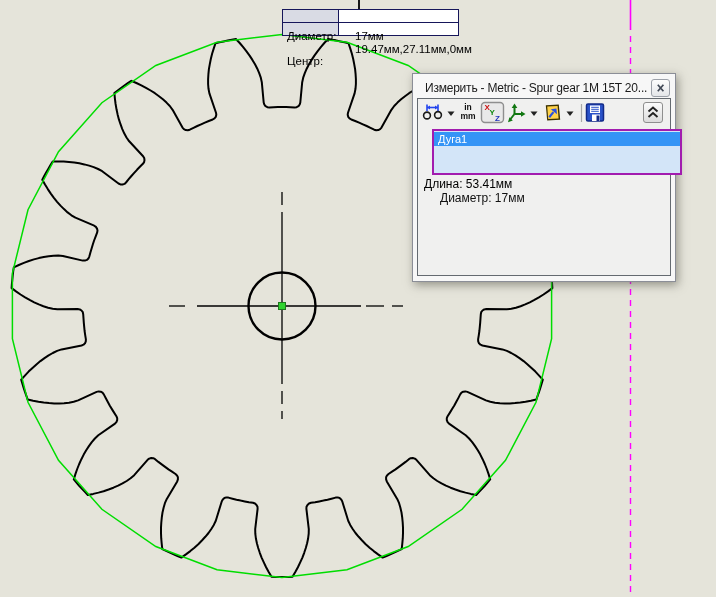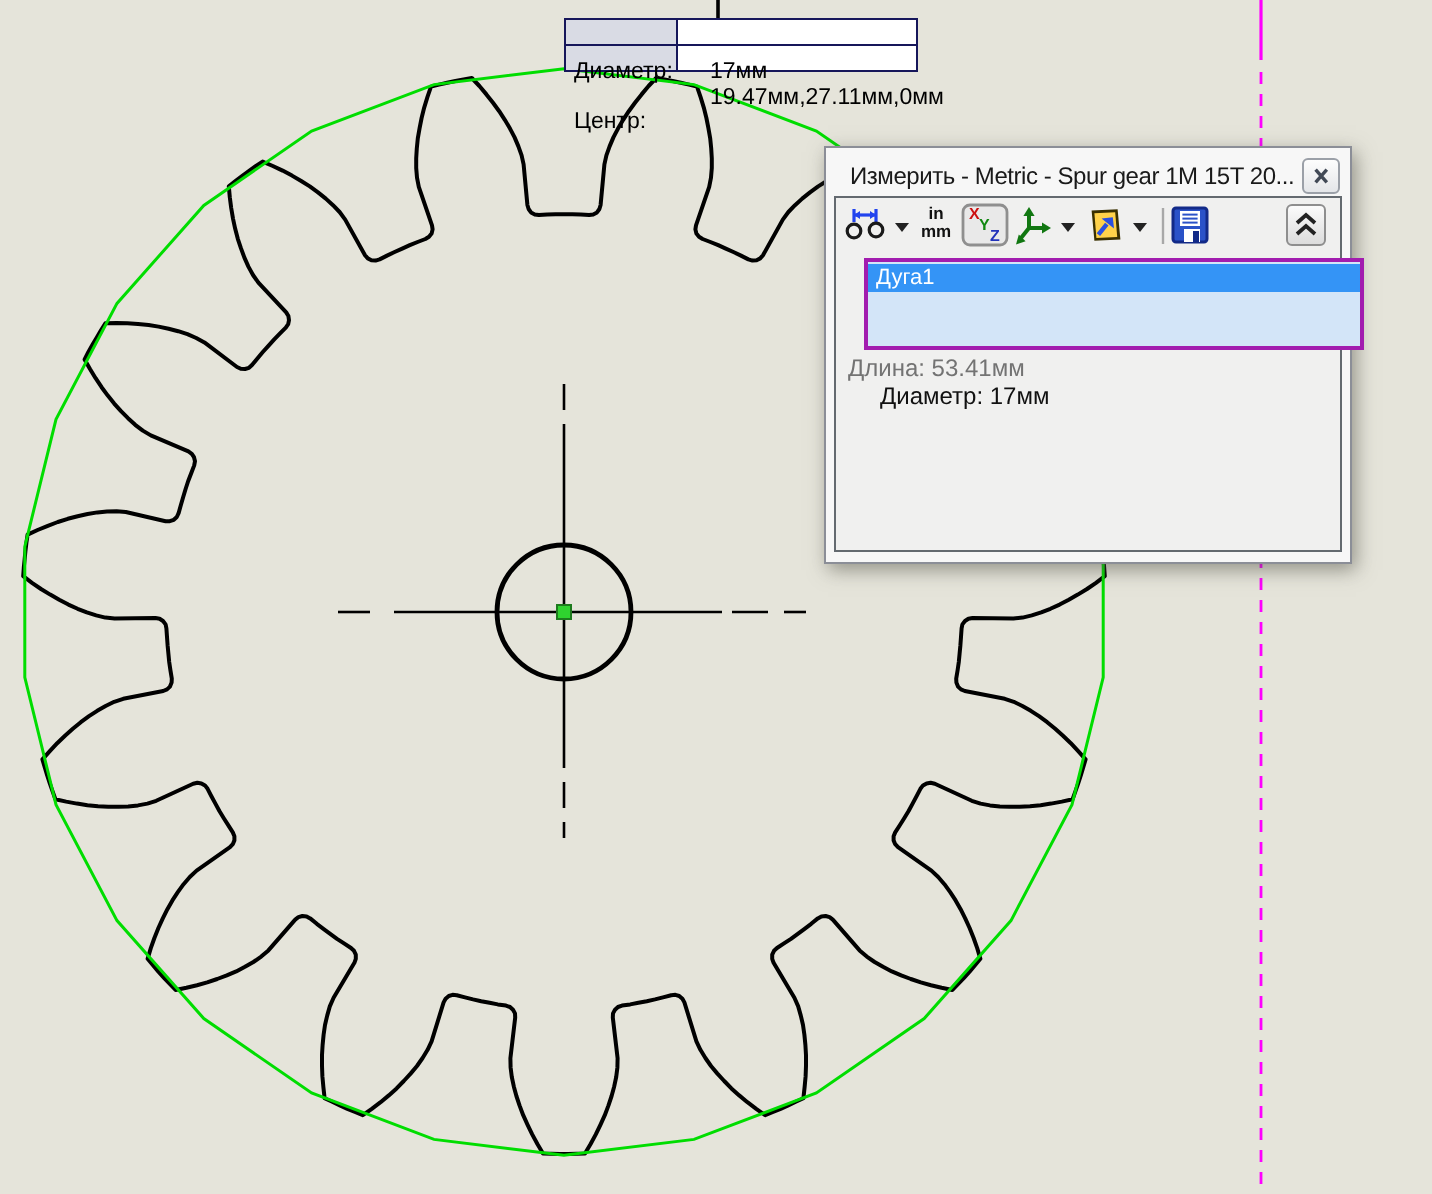--- a/index.html
+++ b/index.html
@@ -18,21 +18,21 @@
   #dlg .title{position:absolute;left:12px;top:7px;font-size:12px;letter-spacing:-0.22px;color:#1a1a1a;white-space:nowrap;
        width:228px;overflow:hidden;}
   #dlg .close{position:absolute;right:5px;top:5px;width:17px;height:16px;border:1px solid #9ba0a8;
        border-radius:3px;background:linear-gradient(#fdfdfd,#e4e6e9);}
   #panel{position:absolute;left:4px;top:24px;width:252px;height:176px;border:1px solid #646a70;
        background:#f0f0ef;}
   #list{position:absolute;left:2px;top:30px;width:246px;height:42px;border:2px solid #a21caf;
        background:#d3e5f8;margin-left:12px;}
   #list .sel{position:absolute;left:0;top:1px;right:0;height:14px;background:#3494f6;
        color:#fff;font-size:11px;line-height:14px;padding-left:4px;}
-  #panel .m1{position:absolute;left:6px;top:78px;font-size:12px;color:#737373;}
+  #panel .m1{position:absolute;left:6px;top:78px;font-size:12px;color:#000000;}
   #panel .m2{position:absolute;left:22px;top:92px;font-size:12px;color:#111;}
   .chev{position:absolute;right:7px;top:3px;width:18px;height:19px;border:1px solid #8e8e8e;
        border-radius:3px;background:linear-gradient(#fbfbfb,#dcdcdc);}
 </style></head>
 <body>
 <svg id="sk" width="716" height="597" viewBox="0 0 716 597">
 
   <line x1="630.5" y1="0" x2="630.5" y2="30" stroke="#ff00ff" stroke-width="1.6"></line>
   <line x1="630.5" y1="36" x2="630.5" y2="597" stroke="#ff00ff" stroke-width="1.4" stroke-dasharray="6 5"></line>
 

